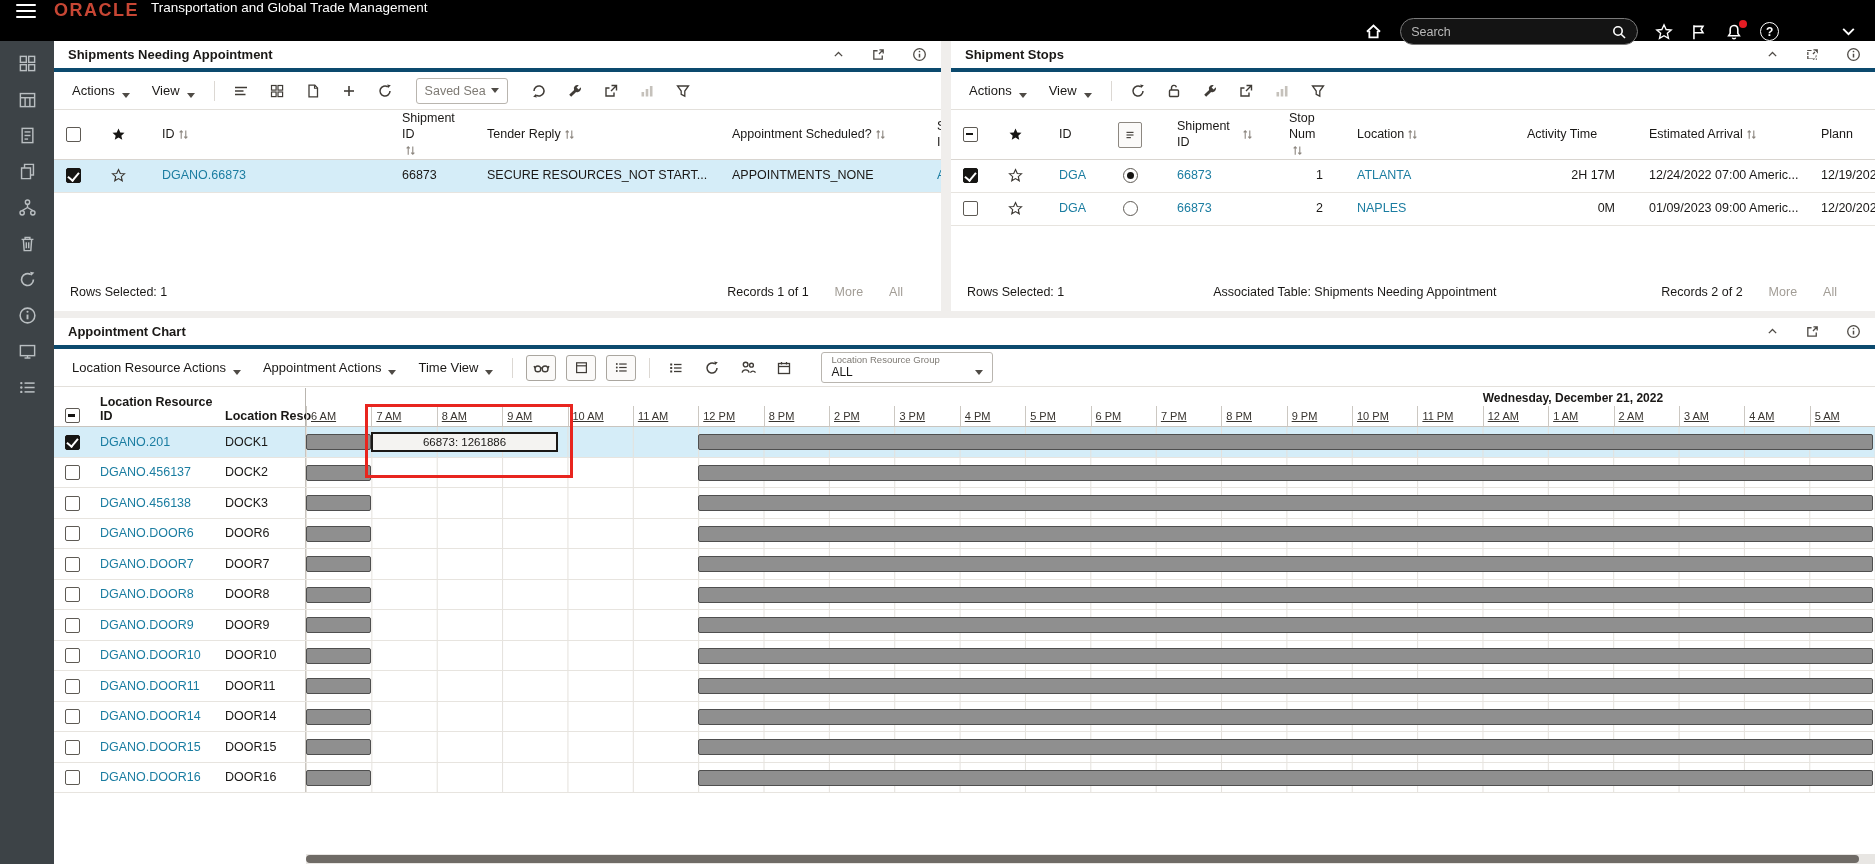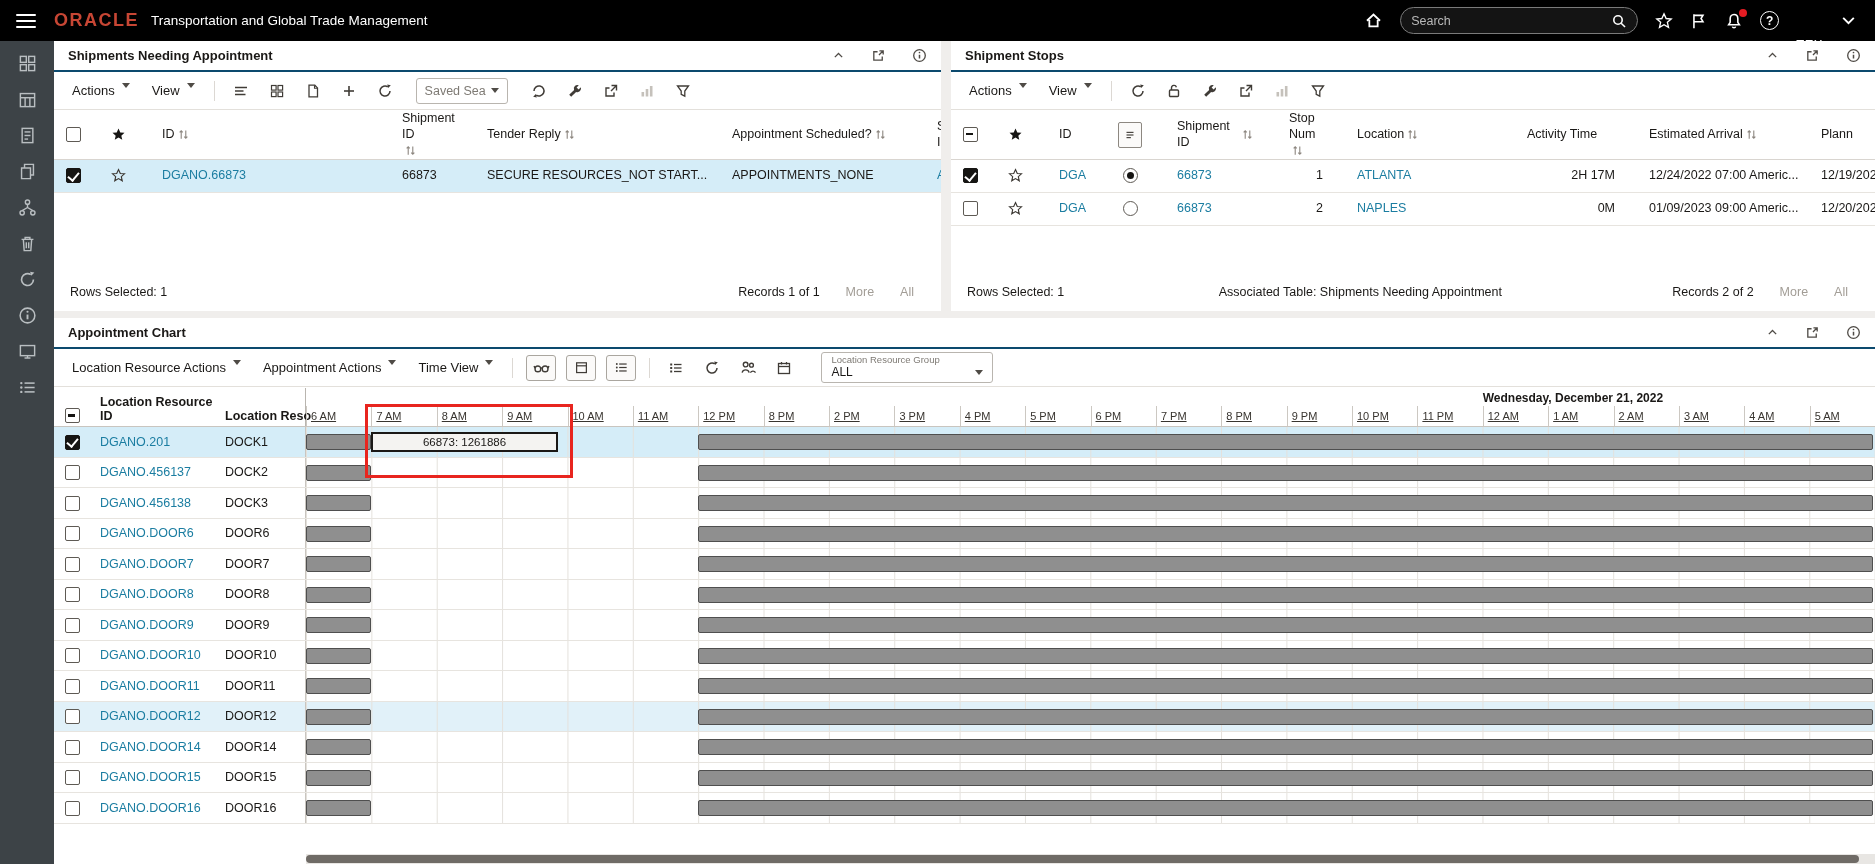--- a/index.html
+++ b/index.html
@@ -1,21 +1,21 @@
 <!DOCTYPE html>
 <html style="--oracle-red: #C74634; --link: #1b7da1; --selected-row: #d5edf8; --annotation-red: #e8251f; --bar-fill: #8f8f8f; --bar-border: #4f4f4f;"><head>
 <meta charset="utf-8">
 <style>
   * { margin:0; padding:0; box-sizing:border-box; }
   html,body { width:1875px; height:864px; }
   body { font-family:"Liberation Sans",sans-serif; font-size:13px; color:#1a1816; background:#fff; overflow:hidden; position:relative; }
   .svg { display:block; }
 
   
-  .topbar { position:absolute; top:0; left:0; width:1875px; height:41px; background:#000; display:flex; align-items:center; color:#fff; z-index:60; }
+  .topbar { position:absolute; top:0; left:0; width:1875px; height:41px; background:#000; display:flex; align-items:flex-start; color:#fff; z-index:60; }
   .hamburger { width:20px; margin:0 18px 0 16px; cursor:pointer; }
   .hamburger span { display:block; height:2px; background:#fff; margin:4px 0; border-radius:1px; }
   .brand { color:var(--oracle-red,#C74634); font-size:18px; font-weight:bold; letter-spacing:1.5px; }
   .app-title { margin-left:12px; font-size:13.5px; }
   .topbar-right { margin-left:auto; display:flex; align-items:center; gap:17px; padding-right:18px; }
   .tb-ic { color:#fff; display:inline-flex; }
   .search-pill { display:flex; align-items:center; width:238px; height:27px; border:1px solid #7a7a7a; border-radius:14px; background:#141414; padding:0 10px; }
   .search-pill input { flex:1; background:transparent; border:none; outline:none; color:#eee; font-size:12.5px; font-family:inherit; }
   .search-pill input::placeholder { color:#b9b9b9; }
   .bell-wrap { position:relative; }
@@ -28,27 +28,27 @@
   .side-ic { color:#b9bec1; display:inline-flex; cursor:pointer; }
 
   
   .panel { position:absolute; background:#fff; }
   .panel-shipments { top:41px; left:54px; width:887px; height:270px; }
   .panel-stops { top:41px; left:951px; width:924px; height:270px; }
   .panel-chart { top:318px; left:54px; width:1821px; height:546px; }
   .divider-v { position:absolute; top:41px; left:941px; width:10px; height:270px; background:#f0eeec; }
   .divider-h { position:absolute; top:311px; left:54px; width:1821px; height:7px; background:#f0eeec; }
 
-  .ptitle { height:31px; display:flex; align-items:center; padding:0 14px 0 14px; border-bottom:2px solid #0c4a6e; }
+  .ptitle { height:31px; display:flex; align-items:center; padding:0 14px 0 14px; border-bottom:4px solid #0c4a6e; }
   .ptitle .t { font-size:13px; font-weight:bold; }
   .ptitle-icons { margin-left:auto; display:flex; align-items:center; gap:26px; color:#4f4b46; padding-right:0; }
   .ptitle-icons .pic { cursor:pointer; display:inline-flex; }
 
   .ptoolbar { height:38px; display:flex; align-items:center; padding:0 8px; border-bottom:1px solid #e3e0db; gap:2px; }
-  .tbtn { display:flex; align-items:flex-start; gap:7px; padding:5px 10px; font-size:13px; cursor:pointer; white-space:nowrap; }
+  .tbtn { display:flex; align-items:flex-end; gap:7px; padding:5px 10px; font-size:13px; cursor:pointer; white-space:nowrap; }
   .caret { width:0; height:0; border-left:4px solid transparent; border-right:4px solid transparent; border-top:5px solid #4f4b46; }
   .tsep { width:1px; height:20px; background:#dcd8d3; margin:0 7px; }
   .ticon { width:34px; height:26px; display:flex; align-items:center; justify-content:center; color:#403c37; cursor:pointer; }
   .ticon.disabled { color:#c5c1bb; cursor:default; }
   .ticon.boxed { border:1px solid #aaa69f; border-radius:3px; width:30px; margin:0 4px; background:#fbfaf9; }
   .saved-search { display:flex; align-items:center; justify-content:space-between; border:1px solid #b9b5af; border-radius:3px; height:26px; padding:0 8px; color:#7e7a74; font-size:12.5px; min-width:92px; margin:0 12px; cursor:pointer; }
   .group-select { border:1px solid #b9b5af; border-radius:3px; height:31px; padding:2px 9px; margin-left:18px; min-width:172px; cursor:pointer; }
   .gs-label { font-size:9.5px; color:#7e7a74; line-height:1.1; }
   .gs-value { font-size:12px; display:flex; justify-content:space-between; align-items:center; }
 
@@ -70,21 +70,21 @@
   .checkbox { width:15px; height:15px; border:1.5px solid #5e5a54; border-radius:2px; display:inline-block; position:relative; background:#fff; cursor:pointer; vertical-align:middle; }
   .checkbox.checked { background:#161513; border-color:#161513; }
   .checkbox.checked::after { content:""; position:absolute; left:3.5px; top:0.5px; width:5px; height:9px; border:solid #fff; border-width:0 2px 2px 0; transform:rotate(40deg); }
   .checkbox.minus::after { content:""; position:absolute; left:2.5px; top:5px; width:7px; height:2.5px; background:#161513; }
   .star { color:#3a3631; display:inline-flex; vertical-align:middle; cursor:pointer; }
   .star.hdr { color:#161513; cursor:default; }
   .radio { width:15px; height:15px; border:1.5px solid #5e5a54; border-radius:50%; display:inline-flex; align-items:center; justify-content:center; vertical-align:middle; cursor:pointer; }
   .radio.on::after { content:""; width:7px; height:7px; border-radius:50%; background:#161513; }
   .mini-btn { width:24px; height:26px; border:1px solid #8d8881; border-radius:2px; display:inline-flex; align-items:center; justify-content:center; color:#403c37; background:#fbfaf9; cursor:pointer; }
 
-  .pfooter { position:absolute; bottom:12px; left:0; right:5px; display:flex; align-items:center; padding:0 16px; font-size:12.5px; }
+  .pfooter { position:absolute; bottom:12px; left:0; right:16px; display:flex; align-items:center; padding:0 16px; font-size:12.5px; }
   .pfoot-right { margin-left:auto; display:flex; align-items:center; gap:26px; padding-right:6px; }
   .pfoot-center { flex:1; text-align:center; }
   .dim { color:#a29d96; cursor:pointer; }
 
   
   .g-header { position:absolute; top:70px; left:0; width:1821px; height:39px; border-bottom:1px solid #c9c5bf; display:flex; font-size:12.5px; font-weight:bold; }
   .g-hc { display:flex; align-items:flex-end; padding:0 0 3px 10px; }
   .g-hc.chk { width:36px; justify-content:center; padding-left:0; }
   .g-hc.idc { width:125px; }
   .g-hc.nmc { width:91px; border-right:1px solid #b9b5af; white-space:nowrap; }
@@ -824,29 +824,20 @@
   <div class="g-row">
     <div class="g-cell chk"><span class="checkbox"></span></div>
     <div class="g-cell idc"><a class="link">DGANO.DOOR11</a></div>
     <div class="g-cell nmc">DOOR11</div>
     <div class="g-time">
       <div class="bar bar-short"></div>
       <div class="bar bar-long"></div>
     </div>
   </div>
 
-  <div class="g-row highlighted">
-    <div class="g-cell chk"><span class="checkbox"></span></div>
-    <div class="g-cell idc"><a class="link">DGANO.DOOR12</a></div>
-    <div class="g-cell nmc">DOOR12</div>
-    <div class="g-time">
-      <div class="bar bar-short"></div>
-      <div class="bar bar-long"></div>
-    </div>
-  </div>
 
 
   <div class="g-row">
     <div class="g-cell chk"><span class="checkbox"></span></div>
     <div class="g-cell idc"><a class="link">DGANO.DOOR14</a></div>
     <div class="g-cell nmc">DOOR14</div>
     <div class="g-time">
       <div class="bar bar-short"></div>
       <div class="bar bar-long"></div>
     </div>

